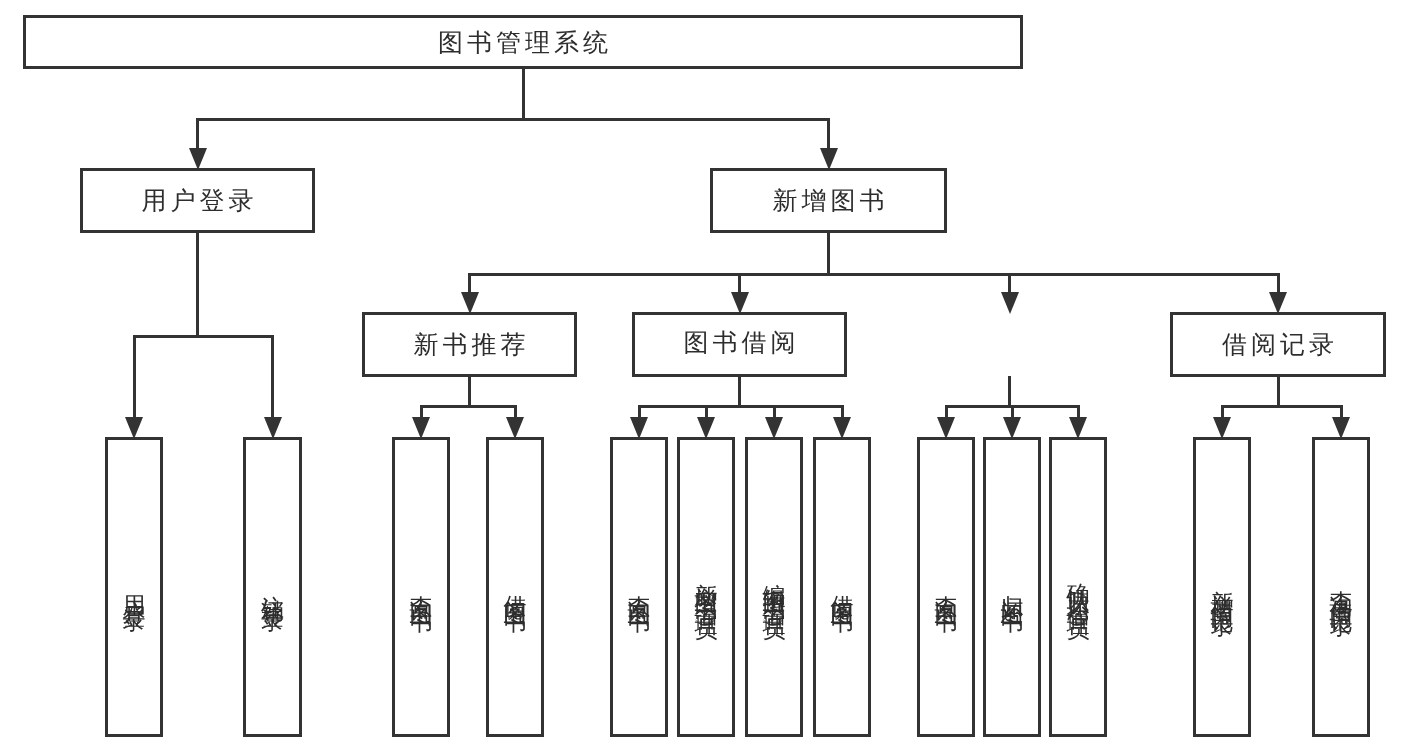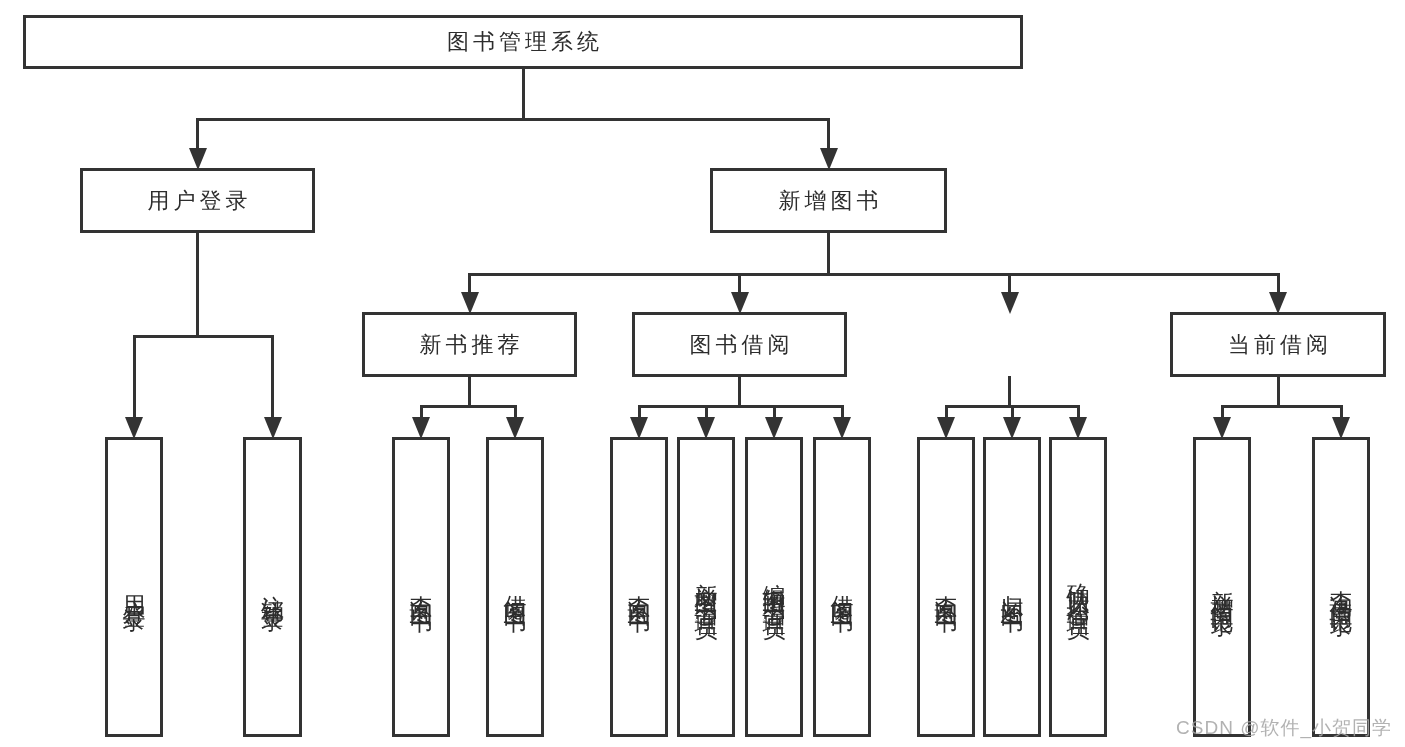--- a/index.html
+++ b/index.html
@@ -20,21 +20,21 @@
     box-sizing: border-box;
     background: #ffffff;
     border: 3px solid #333333;
     display: flex;
     align-items: center;
     justify-content: center;
     z-index: 2;
   }
   .box .lbl {
     color: #2d2d2d;
-    font-size: 22px;
+    font-size: 25px;
     letter-spacing: 4px;
     line-height: 1;
     white-space: nowrap;
     text-indent: 4px; 
   }
   .box.vbox .lbl {
     writing-mode: vertical-rl;
     text-orientation: mixed;
     font-size: 23px;
     letter-spacing: 5px;
@@ -63,21 +63,20 @@
     letter-spacing: 1px;
     color: rgba(165, 165, 165, 0.85);
     z-index: 4;
     white-space: nowrap;
   }
 </style>
 </head>
 <body>
 
 <div id="canvas">
-  <div id="watermark">CSDN @软件_小贺同学</div>
 <div class="cline" style="left: 521.5px; top: 68px; width: 3px; height: 53px;"></div>
     <div class="cline" style="left: 196px; top: 118px; width: 634px; height: 3px;"></div>
     <div class="cline" style="left: 196px; top: 118px; width: 3px; height: 36px;"></div>
     <div class="ahead" style="left: 188.5px; top: 148px;"></div>
     <div class="cline" style="left: 827px; top: 118px; width: 3px; height: 36px;"></div>
     <div class="ahead" style="left: 819.5px; top: 148px;"></div>
     <div class="cline" style="left: 196px; top: 232px; width: 3px; height: 106px;"></div>
     <div class="cline" style="left: 132.5px; top: 335px; width: 141.5px; height: 3px;"></div>
     <div class="cline" style="left: 132.5px; top: 335px; width: 3px; height: 88px;"></div>
     <div class="ahead" style="left: 125px; top: 417px;"></div>
@@ -128,25 +127,25 @@
     </div>
     <div class="box" style="left: 80px; top: 168px; width: 235px; height: 65px;">
       <span class="lbl">用户登录</span>
     </div>
     <div class="box" style="left: 710px; top: 168px; width: 237px; height: 65px;">
       <span class="lbl">新增图书</span>
     </div>
     <div class="box" style="left: 362px; top: 312px; width: 215px; height: 65px; text-align: center;">
       <span class="lbl">新书推荐</span>
     </div>
-    <div class="box" style="left: 632px; top: 312px; width: 215px; height: 65px;">
+    <div class="box" style="left: 632px; top: 312px; width: 215px; height: 65px; font-family: Liberation Mono, monospace;">
       <span class="lbl">图书借阅</span>
     </div>
     <div class="box" style="left: 1170px; top: 312px; width: 216px; height: 65px;">
-      <span class="lbl">当前借阅</span>
+      <span class="lbl">借阅记录</span>
     </div>
     <div class="box vbox" style="left: 105px; top: 437px; width: 58px; height: 300px;">
       <span class="lbl">用户登录</span>
     </div>
     <div class="box vbox" style="left: 243px; top: 437px; width: 59px; height: 300px;">
       <span class="lbl">注销登录</span>
     </div>
     <div class="box vbox" style="left: 392px; top: 437px; width: 58px; height: 300px;">
       <span class="lbl">查询图书</span>
     </div>

